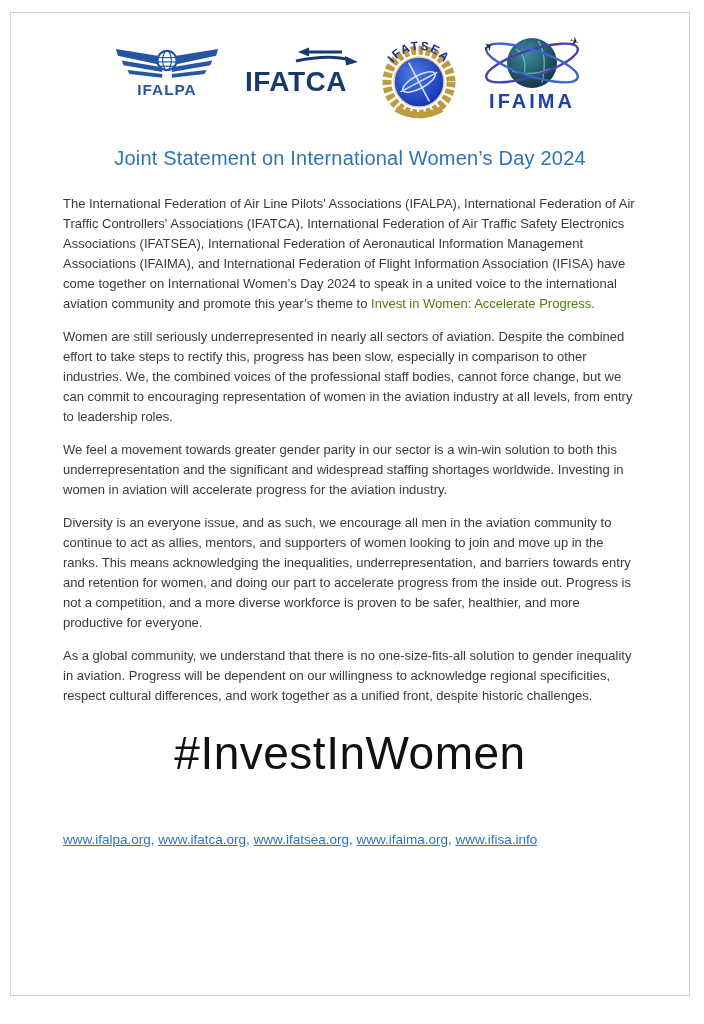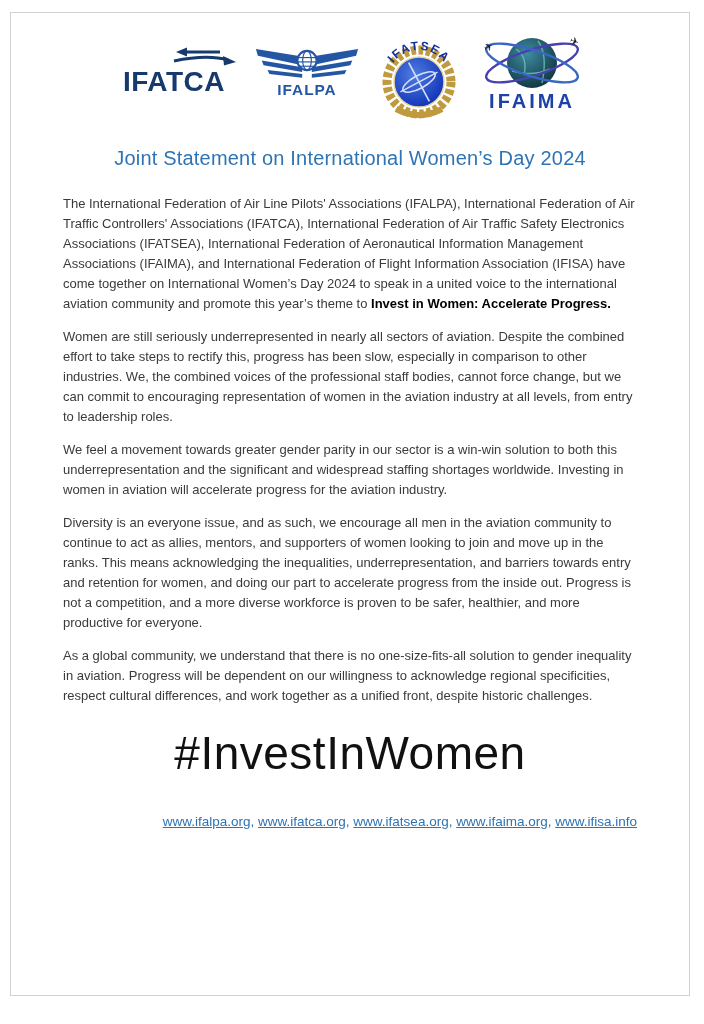--- a/index.html
+++ b/index.html
@@ -4,64 +4,64 @@
 <style>
   html,body{margin:0;padding:0;background:#fff;}
   body{width:704px;height:1024px;position:relative;font-family:"Liberation Sans",sans-serif;}
   .sheet{position:absolute;left:10px;top:12px;width:680px;height:984px;background:#fff;
          border:1px solid #ccd2d6;box-sizing:border-box;padding:10px 52px 0 52px;overflow:hidden;}
   .logos-row{display:flex;align-items:center;justify-content:center;gap:16px;height:96px;margin-top:2px;}
   .logo{flex:0 0 auto;display:flex;align-items:center;justify-content:center;}
   .doc-title{margin-top:26px;text-align:center;color:#2e74b5;font-size:20px;font-weight:400;letter-spacing:.2px;}
   .body-text{margin-top:24px;color:#3a3a3a;font-size:13px;line-height:20px;}
   .body-text p{margin:0 0 13px 0;}
-  .b{font-weight:bold;color:#000000;}
+  .b{font-weight:normal;color:#4d7c0f;}
   .hashtag{margin-top:20px;text-align:center;font-size:46px;color:#111;font-weight:400;letter-spacing:.5px;}
-  .links-row{margin-top:34px;text-align:right;font-size:13.5px;color:#2e74b5;}
+  .links-row{margin-top:52px;text-align:left;font-size:13.5px;color:#2e74b5;}
   .links-row a{color:#2e74b5;text-decoration:underline;cursor:pointer;}
   .links-row .sep{color:#2e74b5;text-decoration:none;}
   svg text{font-family:"Liberation Sans",sans-serif;}
 </style>
 </head>
 <body>
 
 <div class="sheet">
 
   <div class="logos-row">
-
-    <div class="logo">
-      <svg width="124" height="54" viewBox="0 0 124 54">
-        <g stroke="#173a6d" stroke-width="3" fill="#173a6d">
-          <line x1="70" y1="6" x2="106" y2="6"></line>
-          <path d="M62 6 L73 1.5 L73 10.5 Z" stroke="none"></path>
-          <path d="M60 15 C84 10 100 10 114 14" fill="none"></path>
-          <path d="M122 16 L109 10 L110 19.5 Z" stroke="none"></path>
-        </g>
-        <text x="60" y="45" text-anchor="middle" font-size="28" font-weight="bold" fill="#173a6d" letter-spacing="0.5">IFATCA</text>
-      </svg>
-    </div>
 
     <div class="logo">
       <svg width="106" height="58" viewBox="0 0 110 58">
         <g fill="#2456a4">
           <path d="M50 12 L2 4 L4 11 L50 21 Z"></path>
           <path d="M50 23 L8 16 L10 21 L50 28 Z"></path>
           <path d="M50 30 L14 26 L16 30 L50 34 Z"></path>
         </g>
         <g fill="#2456a4" transform="translate(110 0) scale(-1 1)">
           <path d="M50 12 L2 4 L4 11 L50 21 Z"></path>
           <path d="M50 23 L8 16 L10 21 L50 28 Z"></path>
           <path d="M50 30 L14 26 L16 30 L50 34 Z"></path>
         </g>
         <circle cx="55" cy="16" r="10" fill="#ffffff" stroke="#2456a4" stroke-width="2.2"></circle>
         <ellipse cx="55" cy="16" rx="4.5" ry="10" fill="none" stroke="#2456a4" stroke-width="1.2"></ellipse>
         <line x1="45.5" y1="13" x2="64.5" y2="13" stroke="#2456a4" stroke-width="1.2"></line>
         <line x1="45" y1="17.5" x2="65" y2="17.5" stroke="#2456a4" stroke-width="1.2"></line>
         <line x1="47" y1="22" x2="63" y2="22" stroke="#2456a4" stroke-width="1.2"></line>
         <text x="55" y="52" text-anchor="middle" font-size="16" font-weight="bold" fill="#2456a4" letter-spacing="1">IFALPA</text>
+      </svg>
+    </div>
+
+    <div class="logo">
+      <svg width="124" height="54" viewBox="0 0 124 54">
+        <g stroke="#173a6d" stroke-width="3" fill="#173a6d">
+          <line x1="70" y1="6" x2="106" y2="6"></line>
+          <path d="M62 6 L73 1.5 L73 10.5 Z" stroke="none"></path>
+          <path d="M60 15 C84 10 100 10 114 14" fill="none"></path>
+          <path d="M122 16 L109 10 L110 19.5 Z" stroke="none"></path>
+        </g>
+        <text x="60" y="45" text-anchor="middle" font-size="28" font-weight="bold" fill="#173a6d" letter-spacing="0.5">IFATCA</text>
       </svg>
     </div>
 
     <div class="logo">
       <svg width="86" height="94" viewBox="0 0 86 94">
         <defs>
           <radialGradient id="gBlueA" cx="40%" cy="35%" r="75%">
             <stop offset="0%" stop-color="#4f7de0"></stop>
             <stop offset="100%" stop-color="#0a2bb4"></stop>
           </radialGradient>

